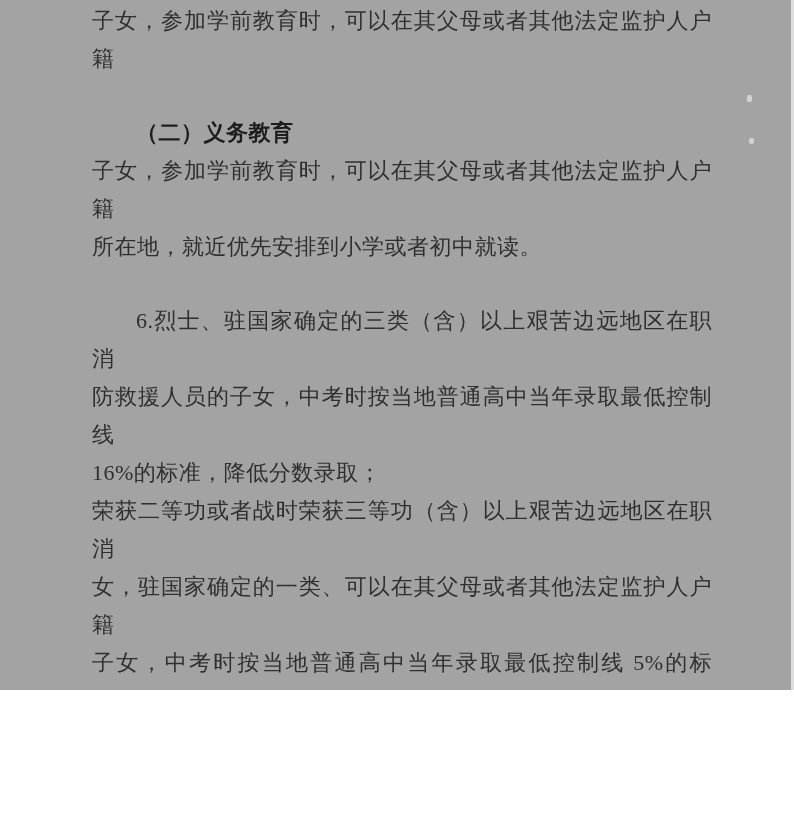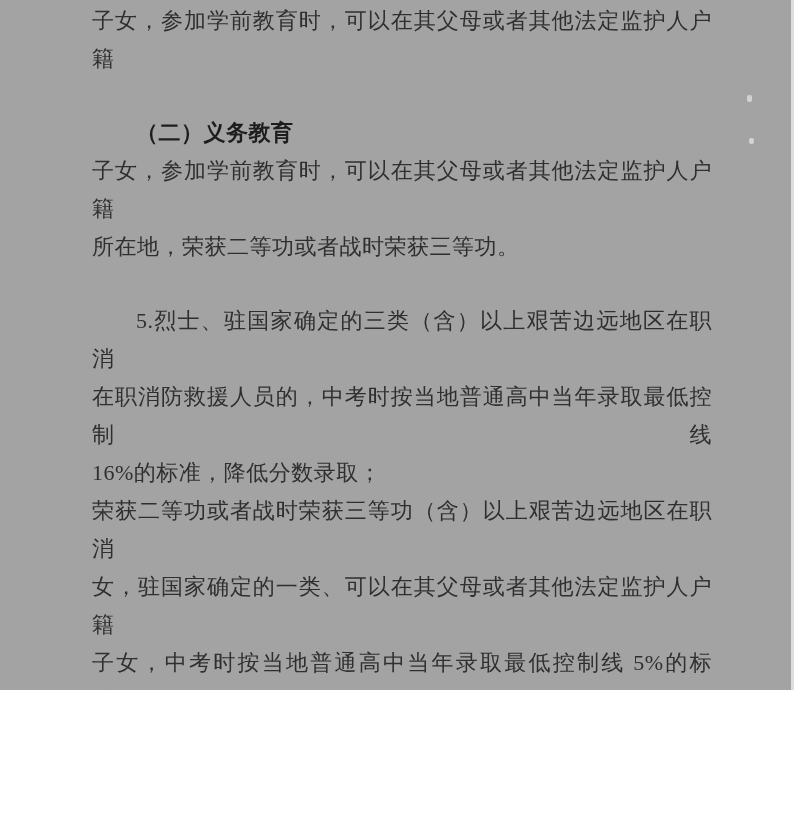--- a/index.html
+++ b/index.html
@@ -51,23 +51,23 @@
   .speck-2 { left: 749px; top: 138px; width: 5px; height: 6px; }
 </style>
 </head>
 <body>
 
 <div class="page">
   <div class="doc-body">
       <div class="line fill">子女，参加学前教育时，可以在其父母或者其他法定监护人户籍</div>
       <div class="line heading indent">（二）义务教育</div>
       <div class="line fill">子女，参加学前教育时，可以在其父母或者其他法定监护人户籍</div>
-      <div class="line">所在地，荣获二等功或者战时荣获三等功。</div>
-      <div class="line indent fill">5.烈士、驻国家确定的三类（含）以上艰苦边远地区在职消</div>
-      <div class="line fill">在职消防救援人员的，中考时按当地普通高中当年录取最低控制线</div>
+      <div class="line">所在地，就近优先安排到小学或者初中就读。</div>
+      <div class="line indent fill">6.烈士、驻国家确定的三类（含）以上艰苦边远地区在职消</div>
+      <div class="line fill">防救援人员的子女，中考时按当地普通高中当年录取最低控制线</div>
       <div class="line">16%的标准，降低分数录取；</div>
       <div class="line fill">荣获二等功或者战时荣获三等功（含）以上艰苦边远地区在职消</div>
       <div class="line fill">女，驻国家确定的一类、可以在其父母或者其他法定监护人户籍</div>
       <div class="line fill">子女，中考时按当地普通高中当年录取最低控制线 5%的标准，</div>
     </div>
   <div class="scan-edge-line"></div>
   <div class="scan-speck speck-1"></div>
   <div class="scan-speck speck-2"></div>
 </div>
 

